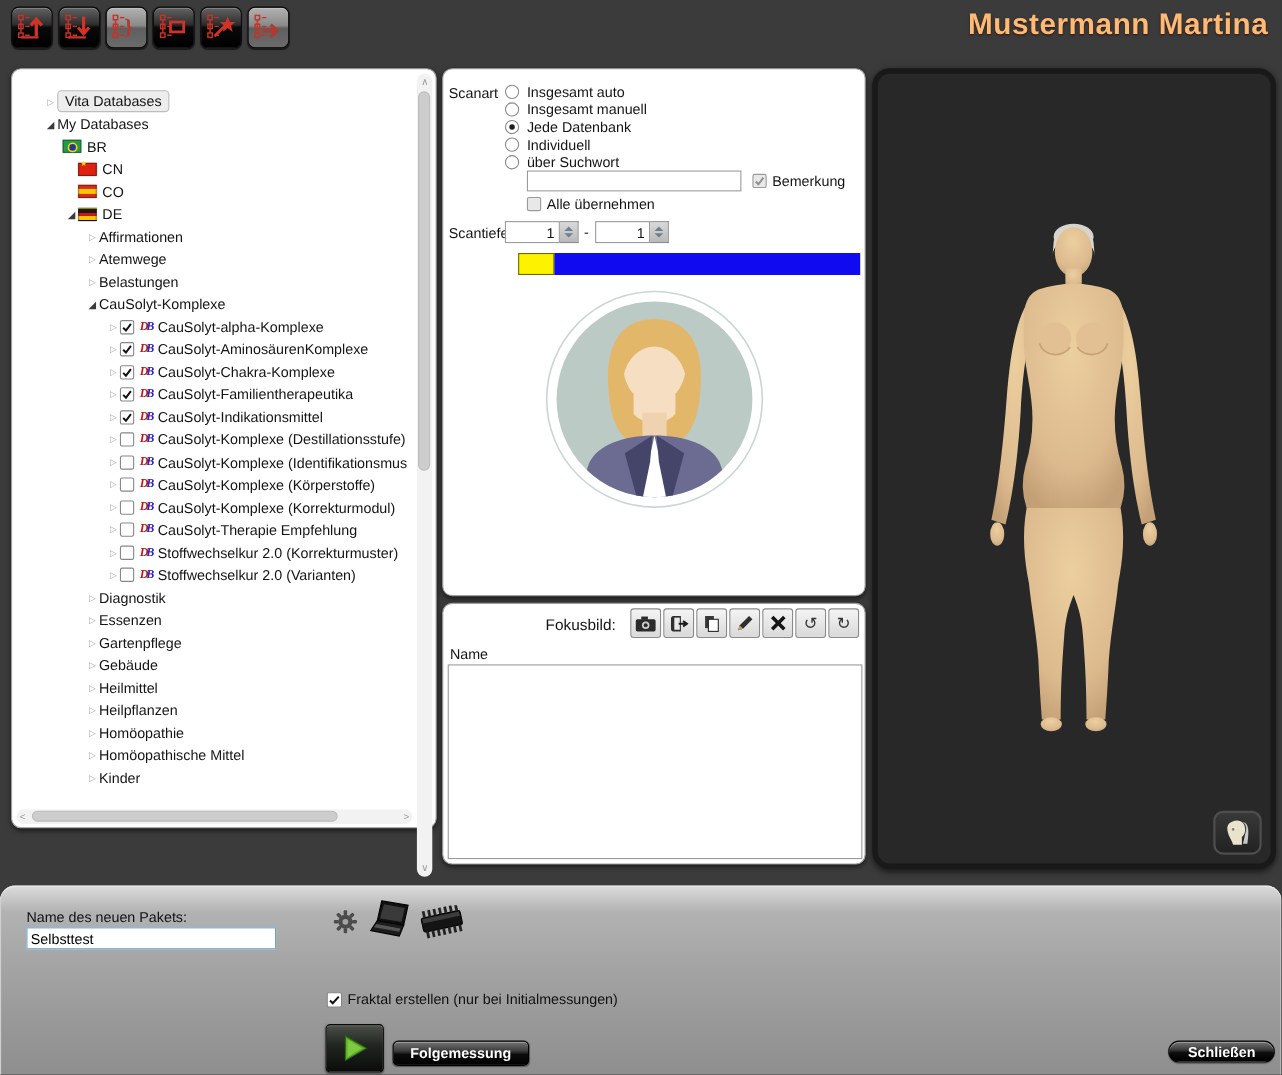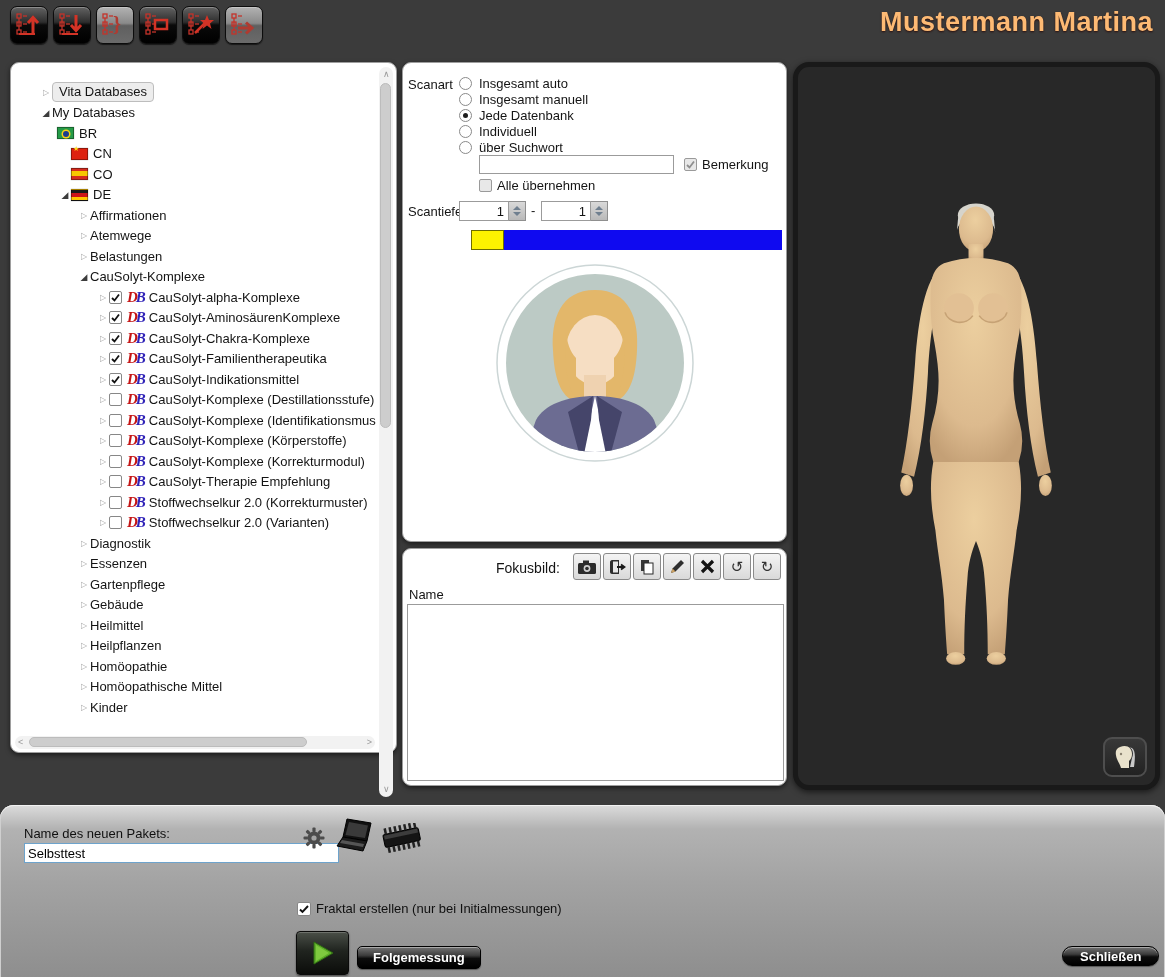--- a/index.html
+++ b/index.html
@@ -33,21 +33,21 @@
           display:inline-block; box-shadow:0 0 1px rgba(0,0,0,.4); }
   .flag-br { background:#259b48; position:relative; }
   .flag-br::after{ content:""; position:absolute; left:5px; top:2.5px; width:6px; height:6px;
                    border-radius:50%; background:#1b3d8f; box-shadow:0 0 0 1.5px #f8d219; }
   .flag-cn { background:#dd2210; position:relative; }
   .flag-cn::after{ content:"★"; position:absolute; left:1px; top:-4px; font-size:7px; color:#ffd919; }
   .flag-co { background:linear-gradient(180deg,#d52b1e 0 25%,#f7c600 25% 72%,#d52b1e 72% 100%); }
   .flag-de { background:linear-gradient(180deg,#1a1a1a 0 33%,#cc1419 33% 66%,#ffc400 66% 100%); }
   .cb { width:13px; height:13px; background:#fff; border:1px solid #878787; border-radius:2px;
         margin-right:5px; flex:none; display:inline-flex; align-items:center; justify-content:center; }
-  .db-ic { font-family:"Liberation Serif", serif; font-style:italic; font-weight:bold; font-size:15px;
+  .db-ic { font-family:"Liberation Serif", serif; font-style:italic; font-weight:bold; font-size:11px;
            margin-right:5px; flex:none; letter-spacing:-2px; line-height:1; }
   .db-ic b:first-child { color:#c41414; }
   .db-ic b:last-child  { color:#3023b8; }
   .sel-box { background:#ededed; border:1px solid #bdbdbd; border-radius:4px; padding:1px 6px 2px 6px; }
 
   
   .sb-track-v { position:absolute; right:3px; top:4px; width:14px; height:730px;
                 background:#f2f2f2; border-radius:7px; }
   .sb-track-h { position:absolute; left:4px; bottom:3px; width:360px; height:13px;
                 background:#f2f2f2; border-radius:7px; }
@@ -112,21 +112,21 @@
   #head-view-btn { position:absolute; right:8px; bottom:8px; width:44px; height:40px;
                    border:2px solid #4e4e4e; border-radius:9px;
                    background:linear-gradient(#383838,#222); display:flex; align-items:center; justify-content:center; }
 
   
   #footer { position:absolute; left:0; top:805px; width:1165px; height:172px;
             border-radius:14px 14px 0 0;
             background:linear-gradient(180deg,#dcdcdc 0,#b2b2b2 14%,#a3a3a3 45%,#8e8e8e 100%);
             box-shadow:inset 0 1px 0 #f2f2f2, inset 1px 0 0 #cfcfcf, inset -1px 0 0 #cfcfcf; }
   #pkg-label { position:absolute; left:24px; top:21px; font-size:13px; color:#101010; }
-  #pkg-input { position:absolute; left:24px; top:38px; width:315px; height:20px;
+  #pkg-input { position:absolute; left:24px; top:38px; width:227px; height:20px;
                border:1px solid #6da3cc; font-size:13px; padding:0 3px;
                font-family:"Liberation Sans",sans-serif; }
   #gear-wrap   { position:absolute; left:303px; top:22px; }
   #laptop-wrap { position:absolute; left:333px; top:12px; }
   #chip-wrap   { position:absolute; left:378px; top:18px; }
   #fraktal-row { position:absolute; left:297px; top:96px; display:flex; align-items:center;
                  font-size:13px; color:#101010; }
   #fraktal-row .cb { width:14px; height:14px; }
   #play-btn { position:absolute; left:296px; top:126px; width:53px; height:44px;
               border:1px solid #0a0a0a; border-radius:4px;

